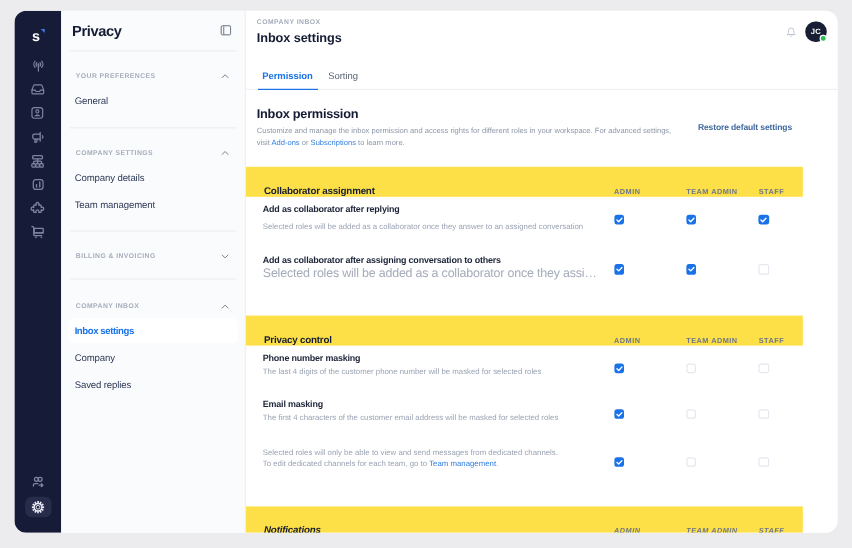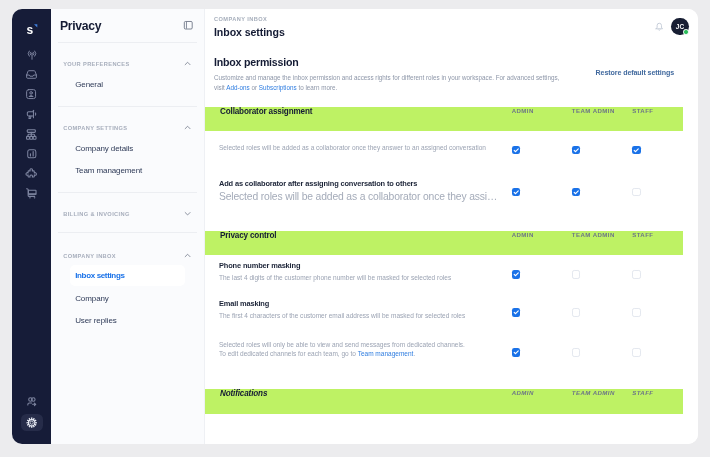--- a/index.html
+++ b/index.html
@@ -33,45 +33,45 @@
 
   
   .sidebar { width:154px; flex:0 0 154px; background:#fafbfd; border-right:1px solid #eef0f4; }
   .sb-head { display:flex;align-items:center;justify-content:space-between; padding:0 11px 0 9px; height:33px;}
   .sb-title { font-size:12.2px;font-weight:700;color:#141b34;letter-spacing:-0.3px;}
   .sb-sep { height:1px;background:#eceef2;margin:0 7px 0 7px; }
   .sb-group-hd { display:flex;align-items:center;justify-content:space-between;padding:0 12.5px 0 12.2px; height:19px; margin-top:11.8px;}
   .sb-group-title { font-size:5.7px;font-weight:700;color:#a7aebc;letter-spacing:0.36px; }
   .sb-item { font-size:8.0px;color:#2e3a57;height:21px;display:flex;align-items:center;padding:0 5.2px;letter-spacing:-0.1px; }
   .sb-item.active { color:#1a72e8;font-weight:700;letter-spacing:-0.35px; }
-  .sb-item-wrap { padding:0 19px; margin-bottom:1.1px;}
+  .sb-item-wrap { padding:0 6px; margin-bottom:1.1px;}
   .sb-item-wrap.active { }
   .sb-item-wrap.active .sb-item { background:#fff;border-radius:5px; }
 
   
   .main { flex:1 1 auto; display:flex; flex-direction:column; min-width:0; background:#fff;}
   .topbar { display:flex;align-items:flex-start;justify-content:space-between;padding:7px 9.4px 0 9px; height:33px;}
   .crumb { font-size:5.65px;letter-spacing:0.42px;color:#a6aebb;font-weight:700; }
   .ptitle { font-size:10.6px;font-weight:700;color:#141b34;margin-top:3.6px;letter-spacing:-0.08px;}
   .topright { display:flex;align-items:center;gap:6.8px;padding-top:1.5px; }
   .avatar { width:17.2px;height:17.2px;border-radius:50%;background:#181e33;color:#fff;font-size:6.4px;font-weight:700;display:flex;align-items:center;justify-content:center;position:relative;letter-spacing:0.2px;}
   .avatar .dot { position:absolute;right:-0.4px;bottom:-0.4px;width:5.6px;height:5.6px;border-radius:50%;background:#2bbd5a;border:1.2px solid #fff;}
   .tabbar { border-bottom:1px solid #eef0f4; padding:0 9.5px; height:33px; display:flex; align-items:flex-end;}
   .tabs { display:flex;gap:5px; }
   .tab { font-size:7.9px;color:#5b6479;padding:0 4px 6px 4px;border-bottom:1.5px solid transparent;margin-bottom:-1px;letter-spacing:-0.05px; }
   .tab.active { color:#1a72e8;font-weight:700;border-bottom-color:#1a72e8; }
 
-  .content { flex:1 1 auto;overflow:hidden;position:relative;padding-right:15px; }
+  .content { flex:1 1 auto;overflow:hidden;position:relative;padding-right:29px; }
   .sec-head { padding:14px 9px 13.7px 9px;display:flex;justify-content:space-between;align-items:flex-start; }
   .sec-title { font-size:10.6px;font-weight:700;color:#141b34;letter-spacing:-0.2px; }
   .sec-desc { font-size:6.3px;color:#8d96a8;line-height:1.62;margin-top:4.5px;max-width:380px;white-space:nowrap;}
   .sec-desc a { color:#2f7de0;text-decoration:none; }
   .restore { font-size:7.1px;color:#41699e;font-weight:700;white-space:nowrap;margin-top:13px;letter-spacing:-0.1px;line-height:8px;}
 
-  .grp-head { background:#bef264;display:flex;align-items:flex-start;height:24.6px;position:relative; }
+  .grp-head { background:#fde047;display:flex;align-items:flex-end;height:24.6px;position:relative; }
   .grp-name { margin-left:15px; }
   .grp-name { font-size:8.15px;font-weight:700;color:#141b34;flex:0 0 auto;letter-spacing:-0.15px; }
   .colhdr { font-size:6.1px;font-weight:600;color:#6d7687;letter-spacing:0.42px;position:absolute;}
   .row { display:block;position:relative;padding:5.9px 0 0 0;height:38px; }
   .row-title, .row-desc { margin-left:14px; }
   .row.twoline { height:57.9px; }
   .row.firstgrp { padding-top:6.6px; }
   .row.firstgrp .row-desc { margin-top:5.2px; }
   .row.big { padding-top:9.8px; height:61.6px; }
   .row.big .row-desc { margin-top:1.8px; }
@@ -224,21 +224,21 @@
               <path d="M2.6 10.4 8 5 13.4 10.4"></path>
             </svg></span>
         </div>
         <div class="sb-item-wrap active">
           <div class="sb-item active">Inbox settings</div>
         </div>
         <div class="sb-item-wrap">
           <div class="sb-item">Company</div>
         </div>
         <div class="sb-item-wrap">
-          <div class="sb-item">User replies</div>
+          <div class="sb-item">Saved replies</div>
         </div>
       </div>
   </div>
 
   <div class="main">
     <div class="topbar">
       <div>
         <div class="crumb">COMPANY INBOX</div>
         <div class="ptitle">Inbox settings</div>
       </div>
@@ -247,20 +247,26 @@
           <svg width="10.6" height="10.6" viewBox="0 0 24 24" fill="none" stroke="#bcc4d2" stroke-width="1.85" stroke-linejoin="round" stroke-linecap="round">
             <path d="M4.8 17.6h14.4c-1.5-1.1-2.3-2.4-2.3-4.1V10a4.9 4.9 0 1 0-9.8 0v3.5c0 1.7-.8 3-2.3 4.1z"></path>
             <path d="M10.1 20.2a2.2 2.2 0 0 0 3.8 0"></path>
           </svg>
         </div>
         <div class="avatar">
           <span>JC</span>
           <span class="dot"></span>
         </div>
       </div>
+    </div>
+    <div class="tabbar">
+      <div class="tabs" id="tabs">
+          <div class="tab active">Permission</div>
+          <div class="tab">Sorting</div>
+        </div>
     </div>
     <div class="content">
       <div class="sec-head">
         <div>
           <div class="sec-title">Inbox permission</div>
           <div class="sec-desc">
             <span>Customize and manage the inbox permission and access rights for different roles in your workspace. For advanced settings,</span><br>
             <span>visit </span><a href="#">Add-ons</a><span> or </span><a href="#">Subscriptions</a><span> to learn more.</span>
           </div>
         </div>
@@ -268,20 +274,21 @@
       </div>
       <div id="perm-groups">
           <div class="grp">
             <div class="grp-head" style="position: relative;">
               <div class="grp-name">Collaborator assignment</div>
               <div class="colhdr" style="left: 306.7px;">ADMIN</div>
               <div class="colhdr" style="left: 366.8px;">TEAM ADMIN</div>
               <div class="colhdr" style="left: 427.2px;">STAFF</div>
             </div>
             <div class="row firstgrp">
+              <div class="row-title">Add as collaborator after replying</div>
               <div class="row-desc">Selected roles will be added as a collaborator once they answer to an assigned conversation</div>
               <div class="chk on" style="left: 306.7px; top: 50%; margin-top: -4.2px;">
                 <svg width="8.4" height="8.4" viewBox="0 0 12 12" fill="none" stroke="#fff" stroke-width="1.6" stroke-linecap="round" stroke-linejoin="round">
                   <path d="M3.1 6.2 5.1 8.2 9 4.1"></path>
                 </svg>
               </div>
               <div class="chk on" style="left: 366.8px; top: 50%; margin-top: -4.2px;">
                 <svg width="8.4" height="8.4" viewBox="0 0 12 12" fill="none" stroke="#fff" stroke-width="1.6" stroke-linecap="round" stroke-linejoin="round">
                   <path d="M3.1 6.2 5.1 8.2 9 4.1"></path>
                 </svg>

